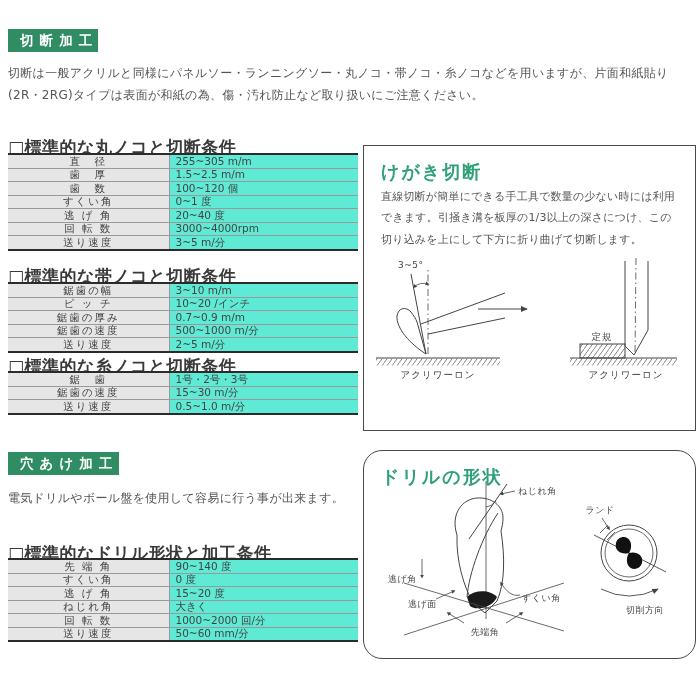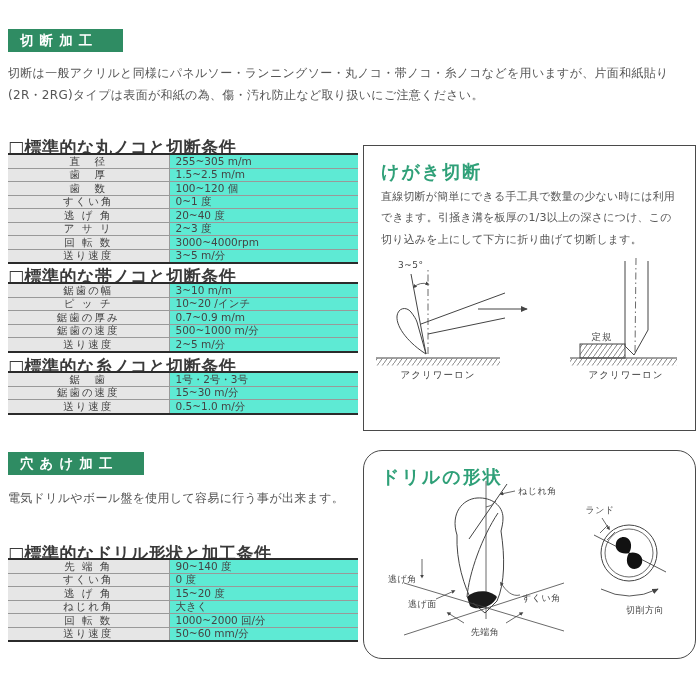--- a/index.html
+++ b/index.html
@@ -4,21 +4,21 @@
 <style>
   html,body{margin:0;padding:0;}
   body{
     width:700px;height:700px;position:relative;background:#ffffff;
     font-family:"DejaVu Sans","Liberation Sans",sans-serif;
     overflow:hidden;color:#444;
   }
   .abs{position:absolute;}
   .badge{
     display:inline-block;background:#2f8c63;color:#fff;font-weight:bold;
-    font-size:13.5px;letter-spacing:0.45em;padding:3px 25px 4px 12px;line-height:1.2;
+    font-size:13.5px;letter-spacing:0.45em;padding:3px 0 4px 12px;line-height:1.2;
   }
   .intro{font-size:12px;color:#555;line-height:1.8;letter-spacing:0.3px;}
   .tbl-title{font-size:17px;font-weight:bold;color:#3a3a3a;letter-spacing:0.5px;}
   table.spec{
     width:350px;border-collapse:collapse;
     border-top:2px solid #2b2b2b;border-bottom:2px solid #2b2b2b;
   }
   table.spec td{
     font-size:10.5px;height:11px;line-height:11.5px;padding:0.5px 6px;
     border-top:1px solid #999;color:#444;margin-top:8px;
@@ -68,24 +68,20 @@
         <td class="lab">歯　数</td>
         <td class="val">100~120 個</td>
       </tr>
   <tr>
         <td class="lab">すくい角</td>
         <td class="val">0~1 度</td>
       </tr>
   <tr>
         <td class="lab">逃 げ 角</td>
         <td class="val">20~40 度</td>
-      </tr>
-  <tr>
-        <td class="lab">ア サ リ</td>
-        <td class="val">2~3 度</td>
       </tr>
   <tr>
         <td class="lab">回 転 数</td>
         <td class="val">3000~4000rpm</td>
       </tr>
   <tr>
         <td class="lab">送り速度</td>
         <td class="val">3~5 m/分</td>
       </tr>
 </tbody>

